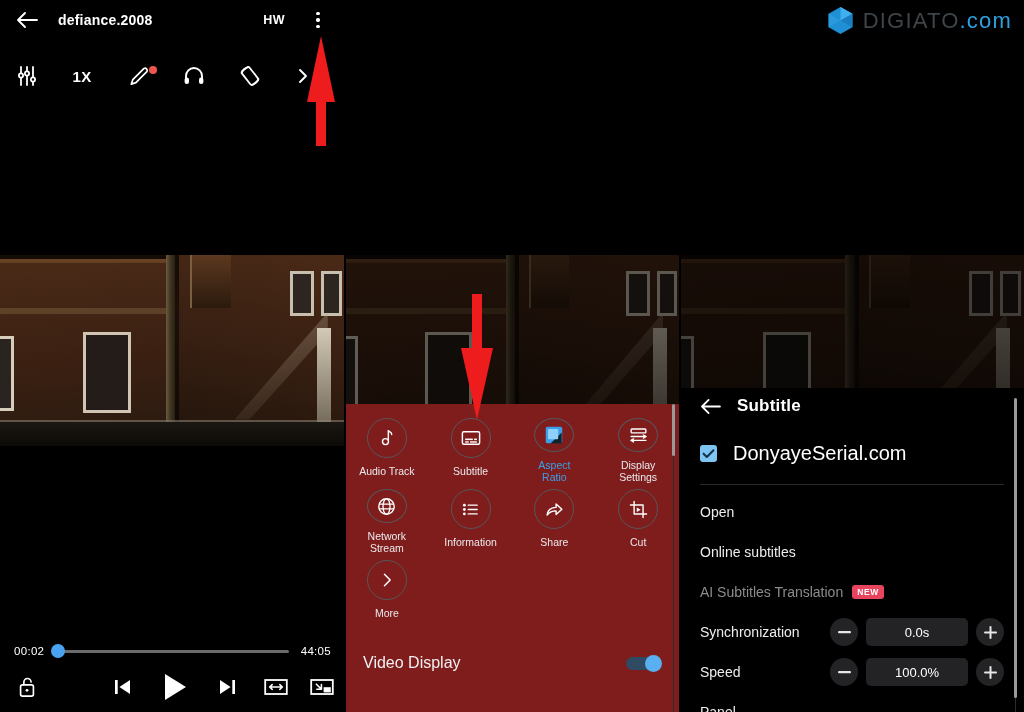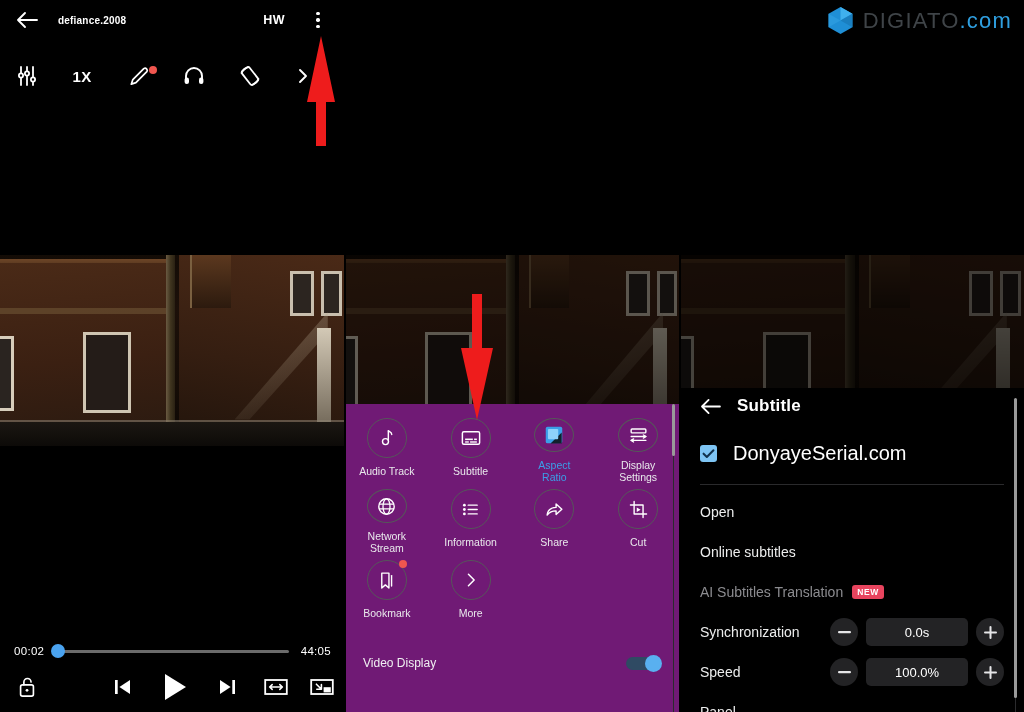--- a/index.html
+++ b/index.html
@@ -54,21 +54,21 @@
   .vf-scrim    { position: absolute; inset: 0; background: rgba(0,0,0,.55); }
   .vf-scrim-strong { position: absolute; inset: 0; background: rgba(0,0,0,.68); }
 
   
   #panel-left .topbar {
     position: absolute; left: 0; top: 0; width: 345px; height: 40px;
     display: flex; align-items: center; padding: 0 14px; color: #fff;
   }
   .back-arrow { width: 26px; height: 26px; display: flex; align-items: center; justify-content: center;
                 font-size: 22px; line-height: 1; color: #fff; }
-  .title-text { margin-left: 18px; font-size: 10px; font-weight: 700; letter-spacing: .2px; color: #fff; }
+  .title-text { margin-left: 18px; font-size: 14px; font-weight: 700; letter-spacing: .2px; color: #fff; }
   .hw-badge  { margin-left: auto; font-size: 12.5px; font-weight: 700; color: #fff; letter-spacing: .4px; }
   .kebab { width: 26px; height: 26px; margin-left: 20px; display: flex; flex-direction: column;
            align-items: center; justify-content: center; gap: 3px; }
   .kebab i { display: block; width: 3.4px; height: 3.4px; border-radius: 50%; background: #fff; }
 
   #panel-left .iconbar {
     position: absolute; left: 0; top: 54px; width: 345px; height: 44px;
     display: flex; align-items: center; color: #fff;
   }
   .iconbar .ib { position: relative; width: 54px; display: flex; align-items: flex-end; justify-content: center; }
@@ -88,34 +88,34 @@
   .seek-thumb { position: absolute; top: 50%; transform: translate(-50%,-50%); width: 14px; height: 14px;
                 border-radius: 50%; background: #4aa3f0; }
   #panel-left .transport {
     position: absolute; left: 0; bottom: 4px; width: 345px; height: 42px;
     display: flex; align-items: center; color: #fff;
   }
   .transport .tb { display: flex; align-items: center; justify-content: center; }
 
   
   #panel-middle .sheet {
-    position: absolute; left: 0; bottom: 0; width: 335px; top: 404px; background: #701a75;
+    position: absolute; left: 0; bottom: 0; width: 335px; top: 404px; background: #7f1d1d;
   }
   .grid-menu { display: grid; grid-template-columns: repeat(4,1fr); padding: 8px 0 0 0; }
   .grid-item { display: flex; flex-direction: column; align-items: center; gap: 7px; padding-top: 6px;
                height: 71px; position: relative; }
   .gi-circle { position: relative; width: 40px; height: 40px; border-radius: 50%;
                border: 1px solid #56565a; display: flex; align-items: center; justify-content: center; }
   .gi-label  { font-size: 10.5px; color: #e9e9ec; text-align: center; line-height: 12px; max-width: 72px; }
   .gi-label.accent { color: #3b9fe8; }
   .gi-dot { position: absolute; width: 8px; height: 8px; border-radius: 50%; background: #f0564f;
             top: -1px; right: -1px; }
   .toggle-row { display: flex; align-items: center; justify-content: space-between;
                 padding: 0 18px; height: 44px; }
-  .toggle-label { font-size: 12px; color: #f0f0f2; }
+  .toggle-label { font-size: 16px; color: #f0f0f2; }
   .switch { position: relative; width: 36px; height: 17px; }
   .switch .sw-track { position: absolute; left: 0; top: 2px; width: 32px; height: 13px; border-radius: 8px;
                       background: #2f4a63; }
   .switch .sw-knob  { position: absolute; right: 0; top: 0; width: 17px; height: 17px; border-radius: 50%;
                       background: #59b0f0; }
 
   
   #panel-right .sheet { position: absolute; left: 0; top: 388px; width: 344px; bottom: 0; background: #000; }
   .sub-header { display: flex; align-items: center; gap: 16px; padding: 0 20px; height: 36px; color: #fff; }
   .sub-header .hdr-title { font-size: 17px; font-weight: 700; letter-spacing: .2px; }
@@ -399,30 +399,20 @@
           <div class="gi-circle">
             <svg width="21" height="21" viewBox="0 0 24 24" fill="none" aria-hidden="true">
               <path d="M7 2.8v14.4h14.2" stroke="#fff" stroke-width="1.6" stroke-linecap="round" stroke-linejoin="round"></path>
               <path d="M2.8 6.8h14.4v14.4" stroke="#fff" stroke-width="1.6" stroke-linecap="round" stroke-linejoin="round"></path>
               <path d="M10 9.6l4.4 2.6-4.4 2.6z" fill="#fff"></path>
             </svg>
           </div>
           <span class="gi-label">Cut</span>
         </div>
 
-        <div class="grid-item">
-          <div class="gi-circle">
-            <svg width="21" height="21" viewBox="0 0 24 24" fill="none" aria-hidden="true">
-              <path d="M6.6 3.6h8.2v17l-4.1-3.6-4.1 3.6z" stroke="#fff" stroke-width="1.6" stroke-linejoin="round"></path>
-              <path d="M17.8 6.4v12" stroke="#fff" stroke-width="1.6" stroke-linecap="round"></path>
-            </svg>
-            <span class="gi-dot"></span>
-          </div>
-          <span class="gi-label">Bookmark</span>
-        </div>
 
         <div class="grid-item">
           <div class="gi-circle">
             <svg width="18" height="18" viewBox="0 0 24 24" fill="none" aria-hidden="true">
               <path d="M8.6 4.4l7.6 7.6-7.6 7.6" stroke="#fff" stroke-width="2" stroke-linecap="round" stroke-linejoin="round"></path>
             </svg>
           </div>
           <span class="gi-label">More</span>
         </div>
 

